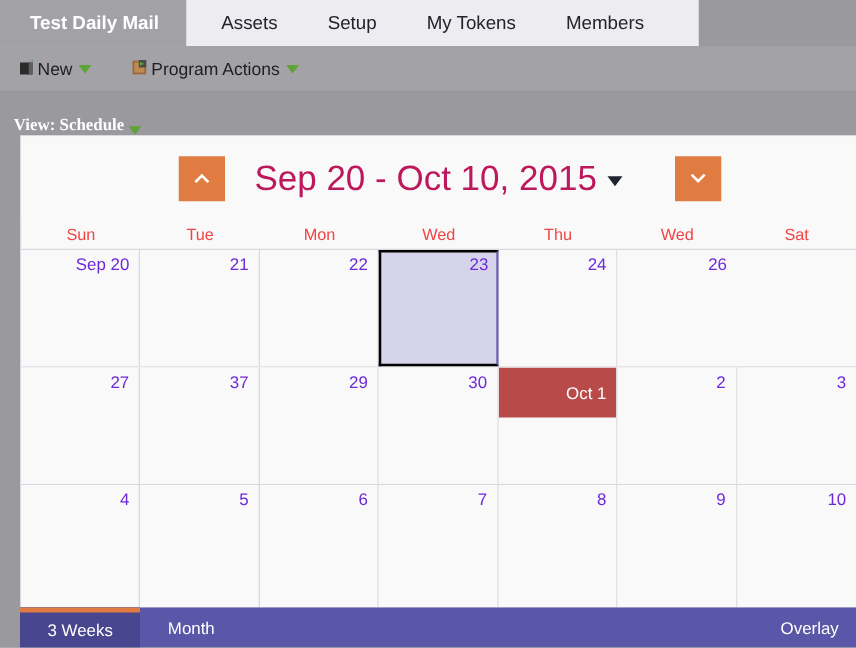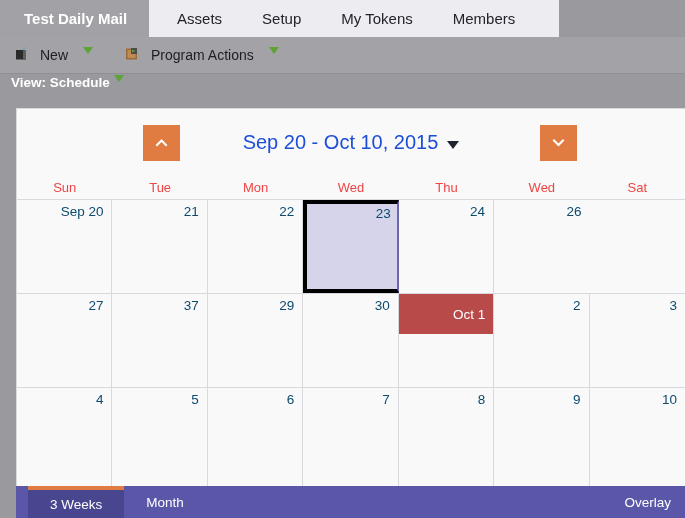--- a/index.html
+++ b/index.html
@@ -39,22 +39,22 @@
 
   
   .toolbar {
     position: absolute; left: 0; top: 37px;
     width: 685px; height: 37px;
     background: #a3a3a7;
     display: flex; align-items: center;
     border-bottom: 1px solid #8e8e93;
   }
   .tb-item {
-    display: flex; 
-    gap: 11px;
+    display: flex; align-items: center;
+    gap: 1px;
     margin-left: 14px;
     font-size: 14px;
     color: #1d1d22;
     white-space: nowrap;
   }
   .tb-item.second { margin-left: 32px; }
   .tb-icon { display:inline-flex; width: 15px; height: 16px; }
   .caret-green {
     width: 0; height: 0;
     border-left: 5px solid transparent;
@@ -62,21 +62,21 @@
     border-top: 7px solid #5ea335;
     margin-left: 4px;
     display: inline-block;
   }
 
   
   .viewbar {
     position: absolute; left: 0; top: 75px;
     width: 664px; height: 33px;
     background: #9a9a9e;
-    display: flex; align-items: flex-start;
+    display: flex; align-items: flex-end; font-family: Liberation Serif, serif;
   }
   .view-label {
     margin-left: 11px;
     font-size: 13.5px;
     font-weight: bold;
     color: #ffffff;
     white-space: nowrap;
   }
 
   
@@ -103,22 +103,22 @@
     display: flex; align-items: center; justify-content: center;
     cursor: pointer;
   }
   .nav-btn.prev { left: 126px; }
   .nav-btn.next { right: 108px; }
   .chev {
     width: 13px; height: 13px;
     display: block;
   }
   .cal-title {
-    font-size: 20px;
-    color: #1d4ed8;
+    font-size: 28px;
+    color: #be185d;
     white-space: nowrap;
     display: flex;
     align-items: center;
     gap: 9px;
   }
   .caret-dark {
     width: 0; height: 0;
     border-left: 6px solid transparent;
     border-right: 6px solid transparent;
     border-top: 8px solid #1f2430;
@@ -150,26 +150,26 @@
     position: relative;
     border-right: 1px solid #d9d9dd;
     background: #f9f9fa;
     overflow: hidden;
   }
   .day-cell:last-child { border-right: none; }
   .day-num {
     position: absolute;
     top: 4px; right: 8px;
     font-size: 13.5px;
-    color: #0c4a6e;
+    color: #6d28d9;
     white-space: nowrap;
   }
   .day-cell.selected {
     background: #d5d4ea;
-    border: 4px solid #000000;
+    border: 2px solid #000000;
     border-right: 2px solid #6b66ad;
   }
   .day-cell.selected .day-num { top: 2px; right: 6px; }
   .month-bar {
     position: absolute;
     top: 0; left: 0; right: 0;
     height: 40px;
     background: #b84a4a;
     display: flex;
     align-items: center;
@@ -180,21 +180,21 @@
     font-size: 13.5px;
     color: #ffffff;
     white-space: nowrap;
   }
 
   
   .bottombar {
     position: absolute; left: 16px; bottom: 0;
     width: 669px; height: 32px;
     background: #5a57a8;
-    display: flex; align-items: stretch; padding-left: 12px;
+    display: flex; align-items: stretch;
   }
   .bb-tab {
     display: flex; align-items: center;
     padding: 0 22px;
     font-size: 13.5px;
     color: #ffffff;
     white-space: nowrap;
     cursor: pointer;
     position: relative;
   }

